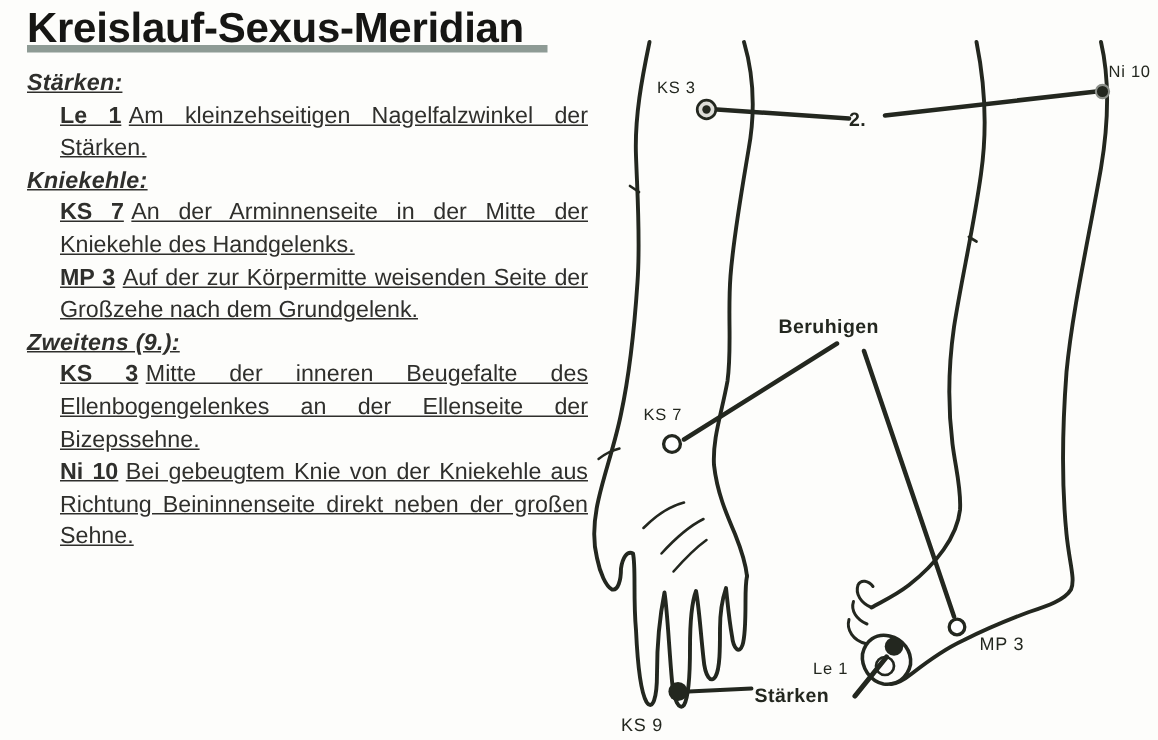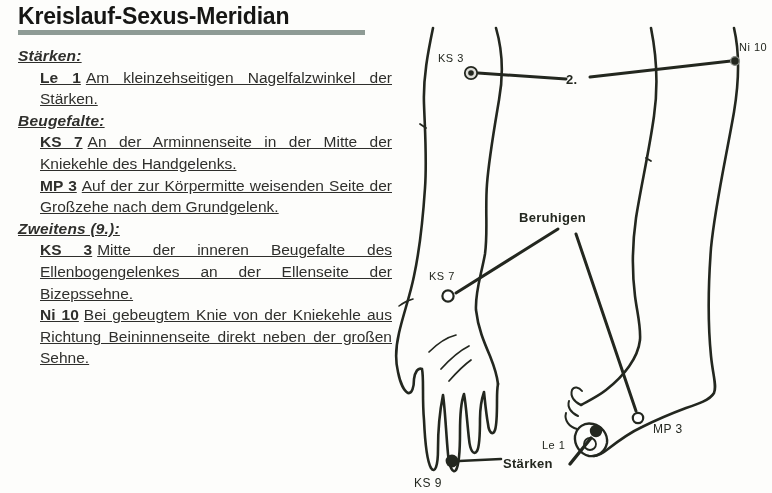--- a/index.html
+++ b/index.html
@@ -3,21 +3,21 @@
 <meta charset="utf-8">
 <style>
   html,body{margin:0;padding:0;}
   body{
     width:772px;height:493px;position:relative;overflow:hidden;
     background:#fdfdfb;
     font-family:"Liberation Sans", sans-serif;
   }
   .page-title{
     position:absolute;left:18px;top:3px;margin:0;
-    font-size:23px;font-weight:bold;letter-spacing:-0.2px;
+    font-size:28px;font-weight:bold;letter-spacing:-0.2px;
     color:var(--title-ink,#161614);
   }
   .title-rule{
     position:absolute;left:18px;top:30px;width:347px;height:5px;
     background:var(--rule-color,#8e9b95);
   }
   .text-block{
     position:absolute;left:18px;top:45px;width:374px;
     font-size:15.5px;line-height:21.6px;color:var(--body-ink,#2f2f2c);
   }
@@ -35,21 +35,21 @@
 </head>
 <body style="--rule-color: #8e9b95; --title-ink: #161614; --body-ink: #2f2f2c; --line-ink: #23271f;">
 
 <h1 class="page-title">Kreislauf-Sexus-Meridian</h1>
 <div class="title-rule"></div>
 
 <div class="text-block">
   <p class="heading">Stärken:</p>
   <p class="entry"><span class="term">Le 1</span><span>Am kleinzehseitigen Nagelfalzwinkel der Stärken.</span></p>
 
-  <p class="heading">Beugefalte:</p>
+  <p class="heading">Kniekehle:</p>
   <p class="entry"><span class="term">KS 7</span><span>An der Arminnenseite in der Mitte der Kniekehle des Handgelenks.</span></p>
   <p class="entry"><span class="term">MP 3</span><span>Auf der zur Körpermitte weisenden Seite der Großzehe nach dem Grundgelenk.</span></p>
 
   <p class="heading">Zweitens (9.):</p>
   <p class="entry"><span class="term">KS 3</span><span>Mitte der inneren Beugefalte des Ellenbogengelenkes an der Ellenseite der Bizepssehne.</span></p>
   <p class="entry"><span class="term">Ni 10</span><span>Bei gebeugtem Knie von der Kniekehle aus Richtung Beininnenseite direkt neben der großen Sehne.</span></p>
 </div>
 
 <svg class="figure" width="772" height="493" viewBox="0 0 772 493" xmlns="http://www.w3.org/2000/svg">
 

